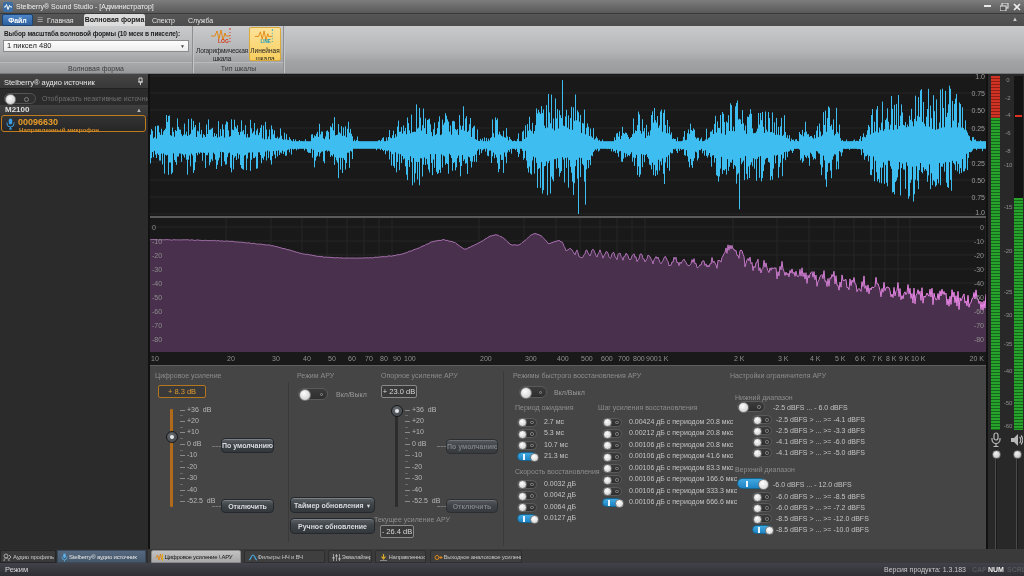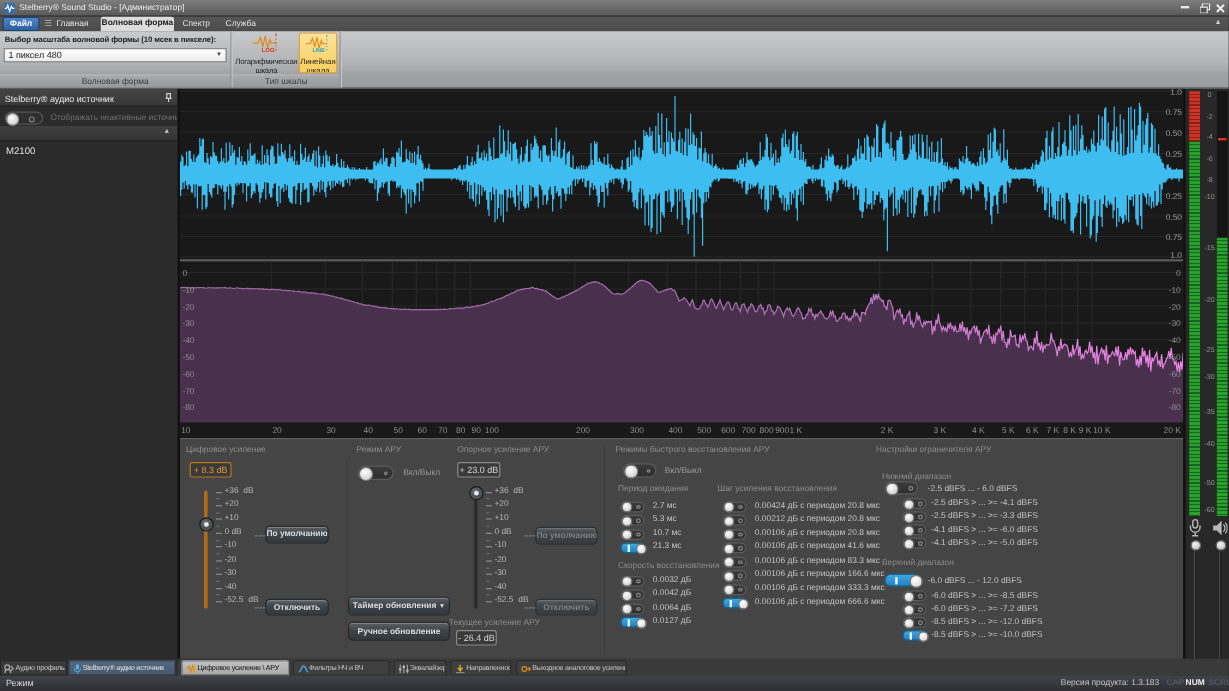--- a/index.html
+++ b/index.html
@@ -69,24 +69,33 @@
       </svg>
   </div>
 
   <div class="abs" style="left:4px;top:19px;width:32px;height:11px;background:#2f2f2f;border:1px solid #555;border-radius:6px;">
     <div class="abs" style="left:0px;top:-0.5px;width:11px;height:11px;border-radius:50%;background:radial-gradient(circle at 40% 35%,#fafafa,#c9c9c9);border:1px solid #888;"></div>
     <div class="abs" style="left:19px;top:2.5px;width:5px;height:5px;border-radius:50%;border:1.5px solid #808080;"></div>
   </div>
   <span class="abs" style="left:42px;top:21px;font-size:7px;color:#6f6f6f;">Отображать неактивные источники</span>
 
   <div class="abs" style="left:0;top:31px;width:148px;height:13px;background:linear-gradient(#3f3f3f,#343434);border-bottom:1px solid #222;">
-    <span class="abs" style="left:5px;top:16px;font-size:8px;font-weight:normal;color:#e0e0e0;">M2100</span>
+    <span class="abs" style="left:5px;top:0;font-size:8px;font-weight:bold;color:#e0e0e0;">M2100</span>
     <span class="abs" style="left:136px;top:2px;font-size:6px;color:#bbb;">▲</span>
   </div>
 
+  <div class="abs" style="left:1px;top:41px;width:145px;height:17px;background:linear-gradient(#343434,#262626);border:1px solid #c07b1e;border-radius:3px;">
+    <svg class="abs" style="left:4px;top:2px" width="9" height="12" viewBox="0 0 9 12">
+      <rect x="2.8" y="0.5" width="3.4" height="6" rx="1.7" fill="#3aa0e8"></rect>
+      <path d="M1 4.5v1a3.5 3.5 0 0 0 7 0v-1" stroke="#3aa0e8" stroke-width="1" fill="none"></path>
+      <path d="M4.5 9v2M3 11h3" stroke="#3aa0e8" stroke-width="1"></path>
+    </svg>
+    <span class="abs" style="left:16px;top:1px;font-size:9px;font-weight:bold;color:#e89a28;">00096630</span>
+    <span class="abs" style="left:17px;top:9.5px;font-size:6.2px;font-weight:bold;color:#d98f26;">Направленный микрофон</span>
+  </div>
 </div>
 
 <div class="abs" style="left:150px;top:74px;width:836px;height:142px;background:#191919;">
   <svg width="836" height="142" style="position:absolute;left:0;top:0;">
     <g stroke="#262626" stroke-width="1">
       <line x1="0" y1="2" x2="836" y2="2"></line>
         <line x1="0" y1="19" x2="836" y2="19"></line>
         <line x1="0" y1="36" x2="836" y2="36"></line>
         <line x1="0" y1="54" x2="836" y2="54"></line>
       <line x1="0" y1="88" x2="836" y2="88"></line>
@@ -207,21 +216,21 @@
         <text x="736" y="143">8 K</text>
         <text x="749" y="143">9 K</text>
         <text x="761" y="143">10 K</text>
         <text x="834" y="143" text-anchor="end">20 K</text>
       </g>
   </svg>
 </div>
 
 <div class="abs" id="panel" style="left:150px;top:365px;width:836px;height:184px;background:#454545;border-top:1px solid #5e5e5e;">
 <span class="abs" style="left:5px;top:6px;font-size:7px;color:#8d8d8d;">Цифровое усиление</span>
-<div class="abs" style="left:8px;top:19px;width:35px;height:13px;background:#3a3a3a;border:1px solid #b5761d;border-radius:2px;color:#e09a30;font-size:7.5px;line-height:12px;text-align:center;">+ 8.3 dB</div>
+<div class="abs" style="left:8px;top:19px;width:48px;height:13px;background:#3a3a3a;border:1px solid #b5761d;border-radius:2px;color:#e09a30;font-size:7.5px;line-height:12px;text-align:center;">+ 8.3 dB</div>
 <div class="abs" style="left:20px;top:43px;width:3px;height:98px;background:#b06a1a;border-radius:1px;"></div>
     <div class="abs" style="left:15.5px;top:65px;width:12px;height:12px;border-radius:50%;background:radial-gradient(circle at 38% 32%,#6a6f74,#33373b);border:1px solid #17191b;box-shadow:inset 0 0 0 1px #565b60;"></div>
     <div class="abs" style="left:19.5px;top:69px;width:4px;height:4px;border-radius:50%;background:#e8e8e8;"></div>
 <div class="abs" style="left:30px;top:43.5px;width:5px;height:1px;background:#8a8a8a;"></div>
     <span class="abs" style="left:37px;top:39.5px;font-size:7px;color:#b8b8b8;">+36&nbsp;&nbsp;dB</span>
     <div class="abs" style="left:30px;top:49.2px;width:3px;height:1px;background:#6a6a6a;"></div>
     <div class="abs" style="left:30px;top:55.0px;width:5px;height:1px;background:#8a8a8a;"></div>
     <span class="abs" style="left:37px;top:51.0px;font-size:7px;color:#b8b8b8;">+20</span>
     <div class="abs" style="left:30px;top:60.7px;width:3px;height:1px;background:#6a6a6a;"></div>
     <div class="abs" style="left:30px;top:66.4px;width:5px;height:1px;background:#8a8a8a;"></div>

